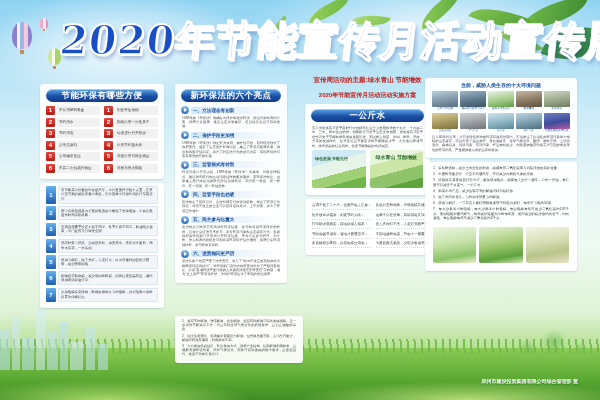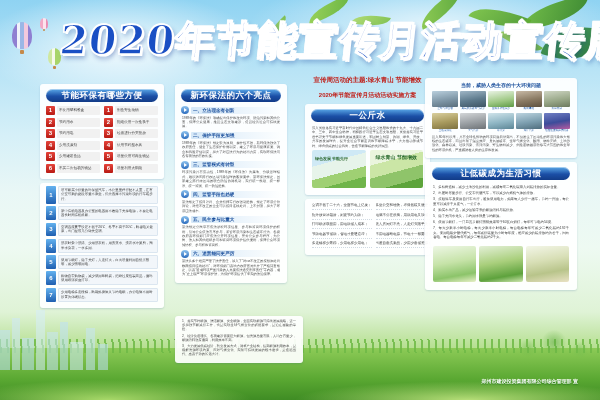--- a/index.html
+++ b/index.html
@@ -510,21 +510,20 @@
         <div class="cell">
             <div class="im i10"></div>
             <div class="lb">危险性废物越境转移</div>
           </div>
       </div>
 
       <div class="para">进入80年代以来，具有全球性影响的环境问题日益突出，不仅发生了区域性的环境污染和大规模的生态破坏，而且出现了温室效应、臭氧层破坏、全球气候变化、酸雨、物种灭绝、土地沙漠化、森林锐减、垃圾污染、海洋污染、野生物种减少、危险废物越境转移等大范围的和全球性的环境危机，严重威胁着人类的生存和发展。</div>
     </div>
 
     <div class="panel">
-      <div class="pill wide">让低碳成为生活习惯</div>
       <div class="numlist">
         <div class="nl">1、多植树造林，减少土地沙化的利用，减缓每吨二氧化碳吸入到碳排放的实际含量。</div>
         <div class="nl">2、出差时尽量步行、公交车代替汽车，可以减少内燃机气体的排放。</div>
         <div class="nl">3、鼓励骑车及使用自行车出行，避免使用电力，如果每人少行一趟车，节约一升油，每公里可以减排千克废气，一公斤水。</div>
         <div class="nl">4、购买本地产品，减少运输带来的能源消耗与碳排放。</div>
         <div class="nl">5、随手关闭水龙头，节约用水就是节约能源。</div>
         <div class="nl">6、使用节能灯，一只11瓦节能灯照明效果等于60瓦白炽灯，每年可节电约54度。</div>
         <div class="nl">7、每天少乘半小时电梯，每天少乘半小时电梯，每台电梯每年可减少二氧化碳约192千克。使用电磁炉替代燃气，每年减排碳量为小时每年度，相应减少的碳排放约为若干，因而省电。每台电梯每年可减少二氧化碳约2千克。</div>
       </div>
       <div class="photos3">

